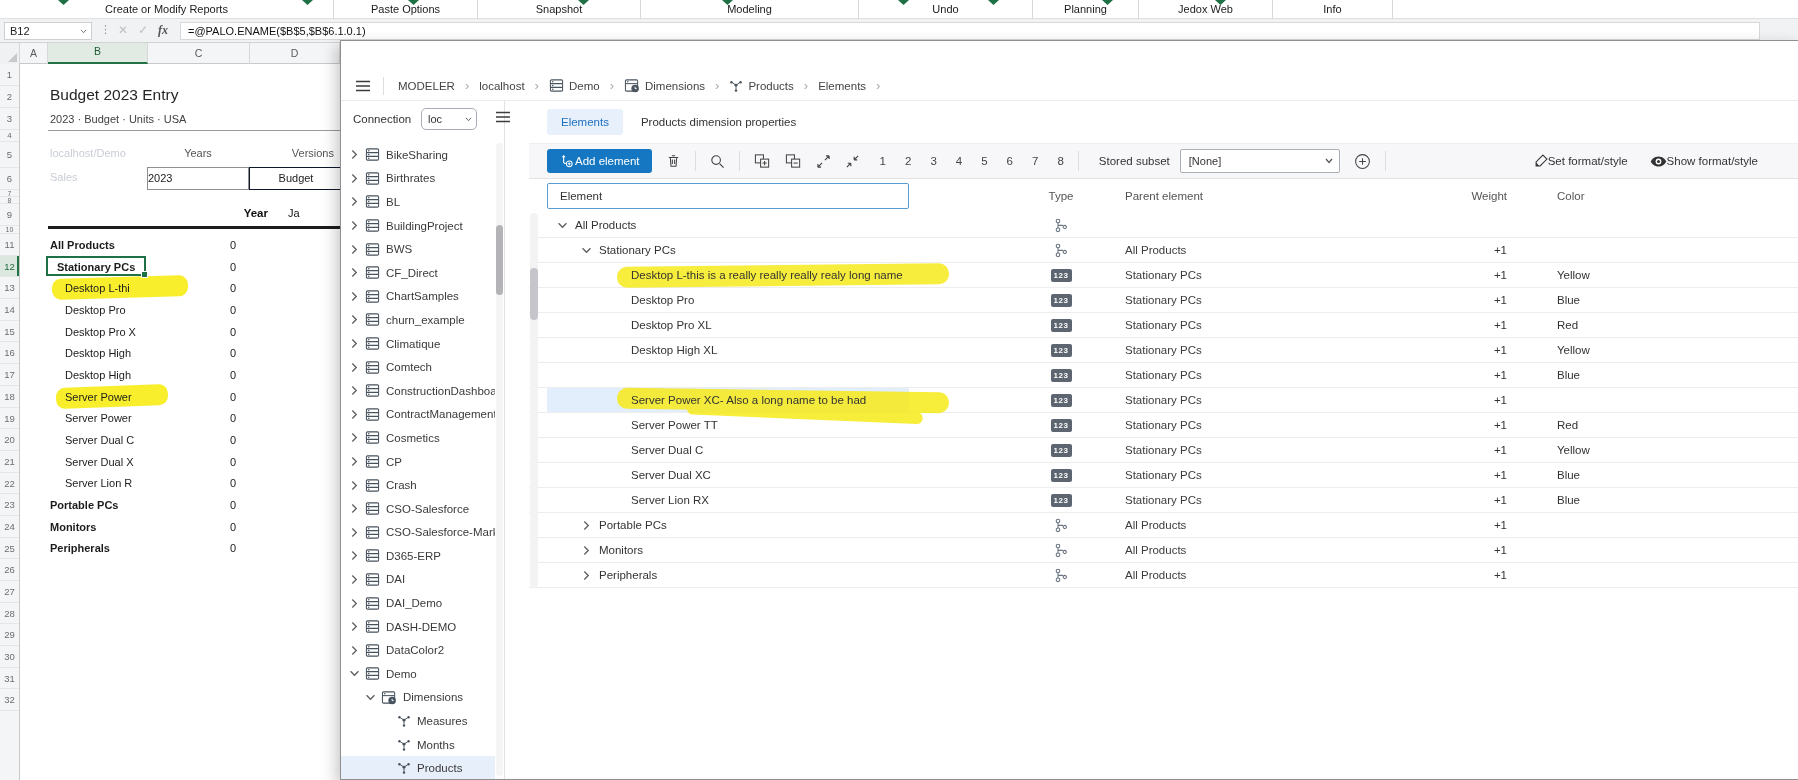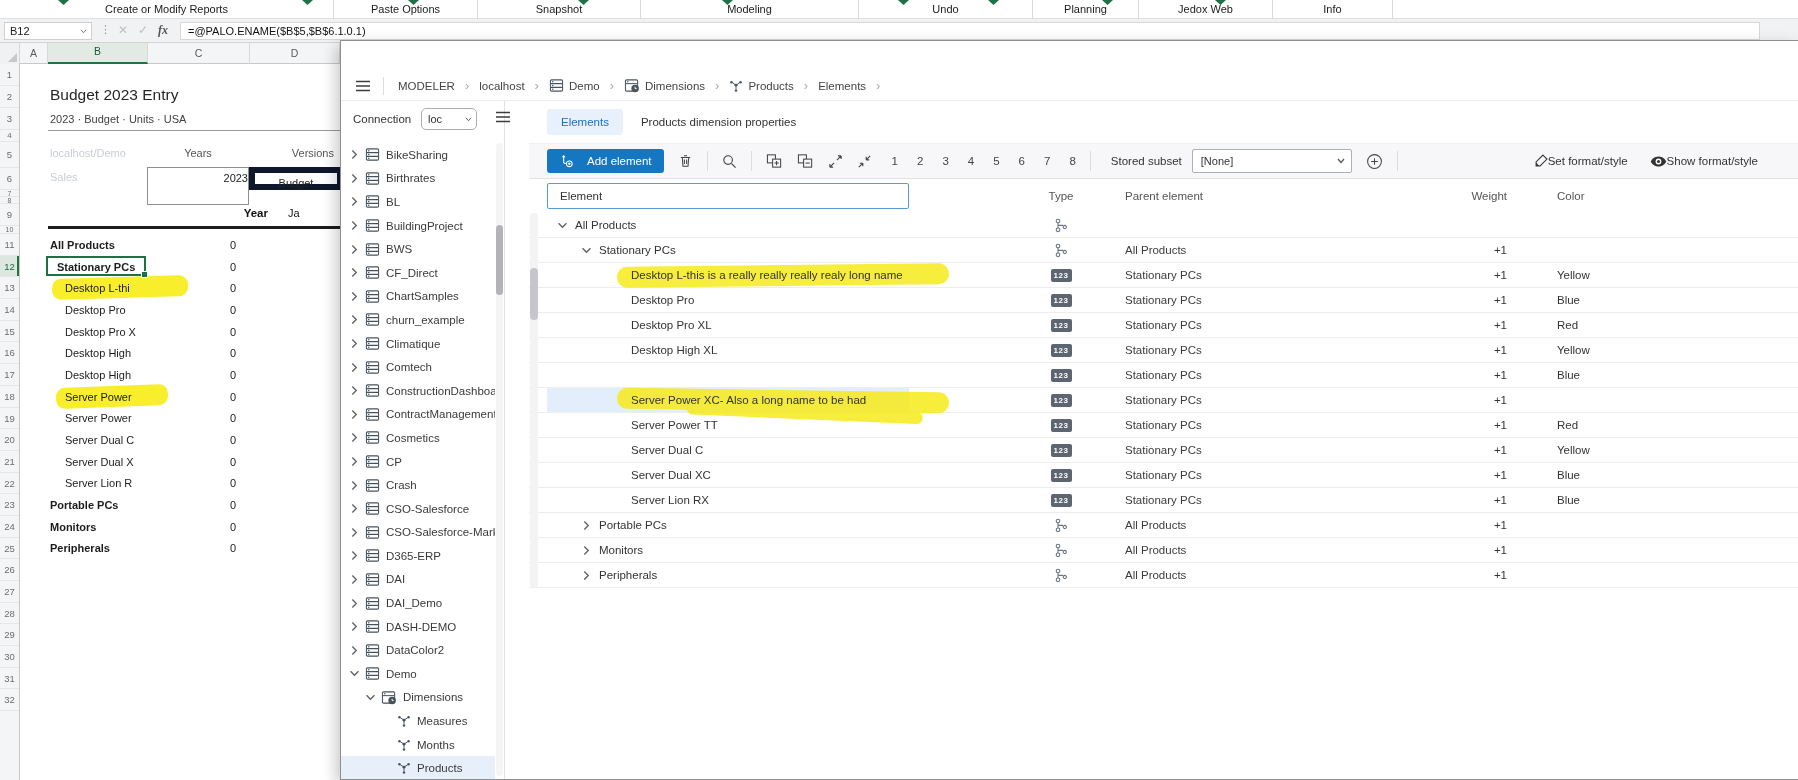--- a/index.html
+++ b/index.html
@@ -46,22 +46,22 @@
 
   
   .sheet{position:absolute;left:20px;top:64px;width:320px;height:716px;background:#fff;overflow:hidden;font-size:11px;}
   .stitle{position:absolute;left:30px;top:22px;font-size:15.5px;color:#262626;}
   .ssub{position:absolute;left:30px;top:49px;font-size:11px;color:#3f3f3f;}
   .hline1{position:absolute;left:28px;top:66px;width:292px;height:1px;background:#9a9a9a;}
   .povdb{position:absolute;left:30px;top:83px;color:#c9cdd6;}
   .povcube{position:absolute;left:30px;top:107px;color:#c9cdd6;}
   .povc1{position:absolute;left:128px;top:83px;width:100px;text-align:center;color:#555;}
   .povc2{position:absolute;left:230px;top:83px;width:90px;text-align:right;color:#555;padding-right:6px;}
-  .box1{position:absolute;left:127px;top:103px;width:102px;height:38px;border:1px solid #8f8f8f;text-align:right;line-height:21px;color:#222;}
-  .box2{position:absolute;left:229px;top:103px;width:94px;height:23px;border:6px solid #0f172a;text-align:center;line-height:21px;color:#222;}
+  .box1{position:absolute;left:127px;top:103px;width:102px;height:23px;border:1px solid #8f8f8f;text-align:left;line-height:21px;color:#222;}
+  .box2{position:absolute;left:229px;top:103px;width:94px;height:23px;border:1px solid #0f172a;text-align:center;line-height:21px;color:#222;}
   .yhdr{position:absolute;left:128px;top:143px;width:120px;text-align:right;font-weight:bold;font-size:11.5px;color:#111;}
   .jan{position:absolute;left:268px;top:143px;color:#111;}
   .hline2{position:absolute;left:28px;top:162px;width:292px;height:2.5px;background:#1c1c1c;}
   .prows{position:absolute;left:28px;top:170px;width:208px;}
   .srow{position:relative;height:21.7px;display:flex;align-items:center;color:#1c1c1c;}
   .slabel{position:relative;z-index:2;width:120px;white-space:nowrap;overflow:hidden;}
   .sval{position:relative;z-index:2;width:88px;text-align:right;padding-right:20px;}
   .srow.bold .slabel{font-weight:bold;}
   .srow.ind0 .slabel{padding-left:2px}.srow.ind1 .slabel{padding-left:9px}.srow.ind2 .slabel{padding-left:17px}
   .mark{display:none;}
@@ -102,21 +102,21 @@
   .titem.dbicon .svg-db{display:block}.titem.dimsicon .svg-dims{display:block}.titem.leaficon .svg-leaf{display:block}
   .lscroll{position:absolute;right:1px;top:42px;width:7px;bottom:3px;background:#f5f5f5;border-radius:4px;}
   .lthumb{position:absolute;left:0;top:82px;width:7px;height:70px;background:#b4b4b8;border-radius:4px;}
 
   .mpane{position:absolute;left:188px;top:60px;right:0;bottom:0;background:#fff;}
   .mtabs{position:absolute;left:0;top:0;right:0;height:42px;display:flex;align-items:center;padding-left:18px;}
   .tab-active{height:26px;padding:0 14px;background:#e7f0fb;border-radius:3px;color:#1f6fc0;font-size:11.5px;display:flex;align-items:center;}
   .tab-plain{margin-left:18px;font-size:11.5px;color:#333;}
 
   .mtools{position:absolute;left:0;top:42px;right:0;height:36px;background:#f7f7f9;border-top:1px solid #efefef;border-bottom:1px solid #e2e2e4;display:flex;align-items:center;padding:0 40px 0 18px;}
-  .addbtn{height:24px;padding:0 12px;background:#1577c2;border:none;border-radius:3px;color:#fff;font-size:11.5px;font-family:inherit;display:flex;align-items:center;gap:14px;white-space:nowrap;}
+  .addbtn{height:24px;padding:0 12px;background:#1577c2;border:none;border-radius:3px;color:#fff;font-size:11.5px;font-family:inherit;display:flex;align-items:center;gap:2px;white-space:nowrap;}
   .tico{background:none;border:none;padding:0;margin-left:14px;color:#444;display:flex;align-items:center;}
   .tdiv{width:1px;height:20px;background:#ddddde;margin-left:14px;}
   .lvls{display:flex;gap:19px;margin-left:20px;}
   .lvl{background:none;border:none;font-family:inherit;font-size:11.5px;color:#444;padding:0;}
   .sslbl{margin-left:20px;font-size:11.5px;color:#333;white-space:nowrap;}
   .sssel{position:relative;margin-left:10px;width:160px;height:24px;border:1px solid #a9b0b8;border-radius:2px;background:#fff;font-size:11px;color:#333;line-height:22px;padding:0 8px;}
   .sssel .nchev{position:absolute;right:6px;top:8px;color:#555;}
   .fmtgrp{margin-left:auto;display:flex;align-items:center;font-size:11.5px;color:#333;white-space:nowrap;}
   .fmtgrp .gap{width:22px;}
 

